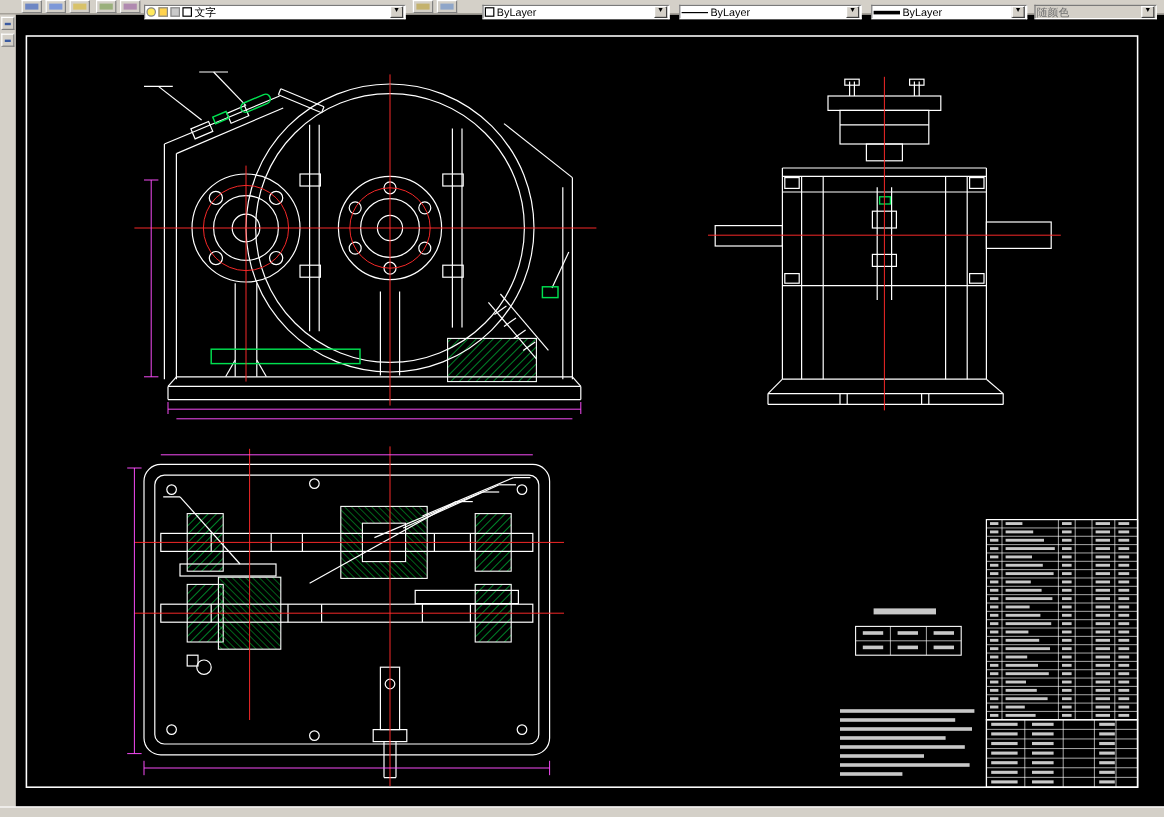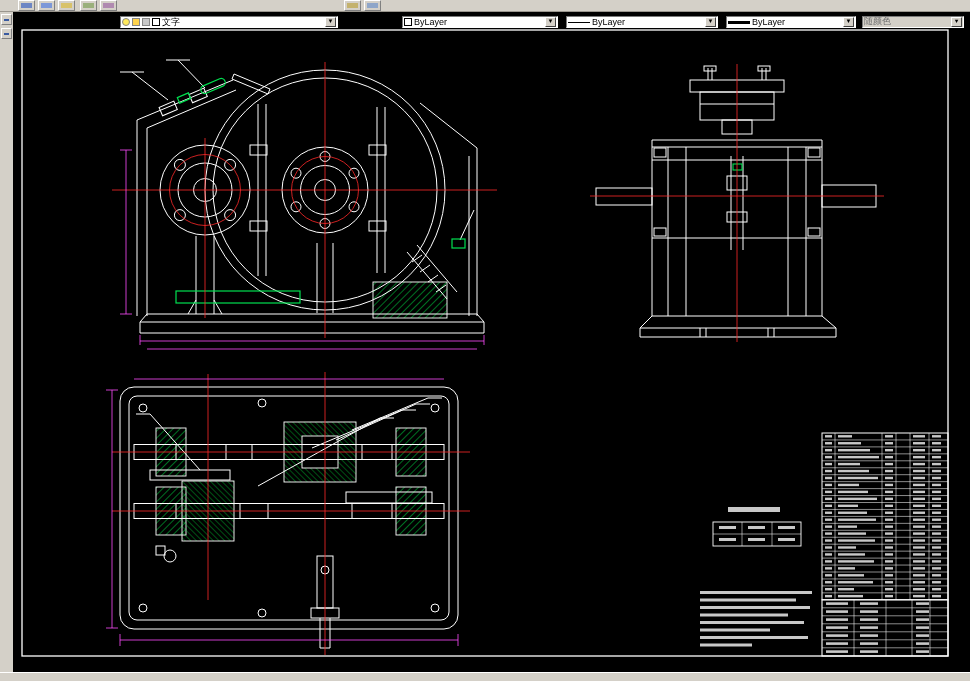--- a/index.html
+++ b/index.html
@@ -11,39 +11,39 @@
   .toolbar{
     position:absolute;top:0;left:0;width:970px;height:12px;box-sizing:border-box;
     background:#d4d0c8;border-bottom:1px solid #9a968e;z-index:3;
   }
   .tb-icon{
     position:absolute;top:0;width:17px;height:11px;box-sizing:border-box;
     background:#d4d0c8;border:1px solid;border-color:#ffffff #808080 #808080 #ffffff;
   }
   .tb-icon .ii{position:absolute;left:2px;right:2px;top:2px;bottom:2px;}
   .combo{
-    position:absolute;top:16px;height:12px;box-sizing:border-box;
+    position:absolute;top:4px;height:12px;box-sizing:border-box;
     background:#ffffff;border:1px solid;border-color:#7a7a7a #ffffff #ffffff #7a7a7a;
     display:flex;align-items:center;gap:2px;padding:0 1px;overflow:hidden;
     font-size:9px;color:#000;
   }
   .combo .combo-text{flex:1;white-space:nowrap;line-height:10px;overflow:hidden;}
   .combo-arrow{
     flex:none;width:11px;height:10px;background:#d4d0c8;color:#000;
     border:1px solid;border-color:#ffffff #404040 #404040 #ffffff;box-sizing:border-box;
     font-size:6px;line-height:7px;text-align:center;
   }
   .chip{flex:none;width:8px;height:8px;box-sizing:border-box;border:1px solid #888;}
   .chip.bulb{background:#ffe95c;border-radius:50%;}
   .chip.sun{background:#ffd34d;}
   .chip.lock{background:#c9c9c9;}
   .chip.sw{background:#ffffff;border-color:#000;}
   .line-sample{flex:none;width:22px;height:0;border-top:1px solid #000;}
   .lw-sample{flex:none;width:22px;height:3px;background:#000;}
-  .combo.disabled{background:#d4d0c8;color:#6f6f6f;font-family:Liberation Mono, monospace;}
+  .combo.disabled{background:#d4d0c8;color:#6f6f6f;}
   
   .left-dock{position:absolute;left:0;top:12px;width:13px;bottom:8px;background:#d4d0c8;z-index:2;}
   .dock-icon{
     width:11px;height:11px;margin:2px auto 3px auto;box-sizing:border-box;position:relative;
     background:#d4d0c8;border:1px solid;border-color:#ffffff #808080 #808080 #ffffff;
   }
   .dock-icon .ii{position:absolute;left:2px;right:2px;top:4px;height:2px;background:#3a5aa0;}
   .bottom-bar{position:absolute;left:0;bottom:0;width:970px;height:8px;background:#d4d0c8;border-top:1px solid #ffffff;z-index:2;}
   
   .canvas{position:absolute;left:13px;top:12px;width:957px;height:661px;background:#000000;z-index:1;}

